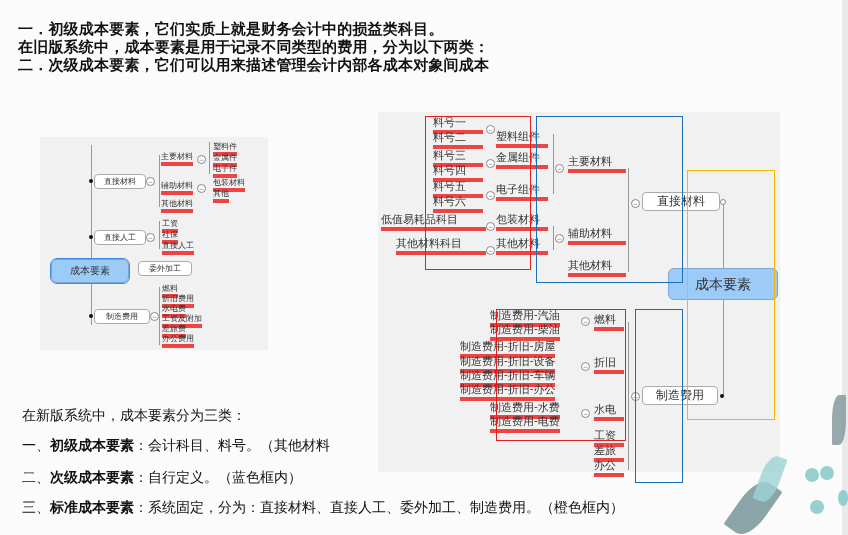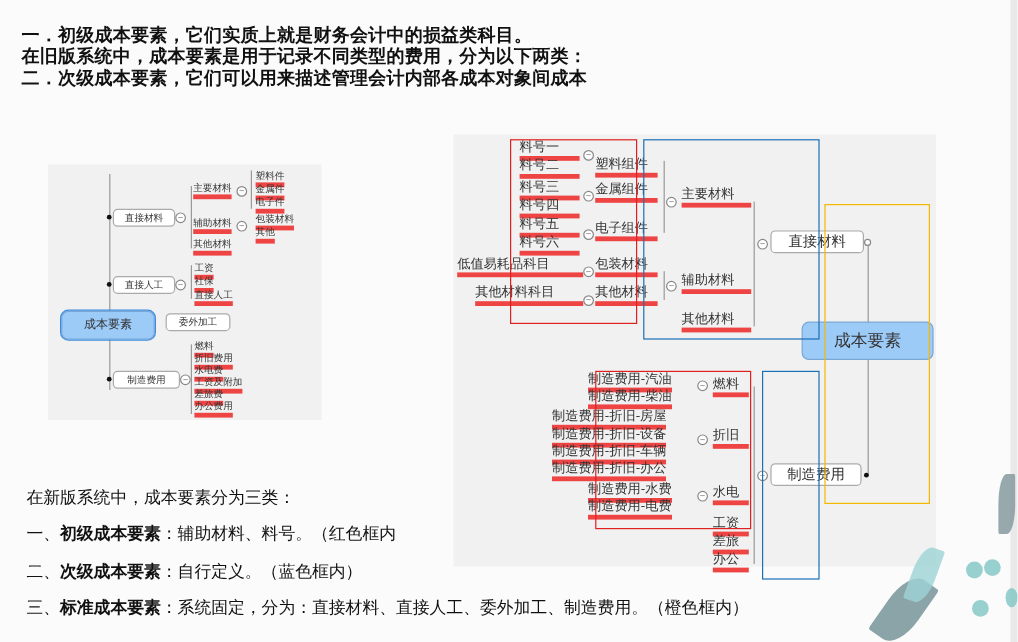--- a/index.html
+++ b/index.html
@@ -144,21 +144,21 @@
   <div class="hlbox" style="left:47px;top:4px;width:104px;height:152px;border-color:#e02020;"></div>
   <div class="hlbox" style="left:158px;top:4px;width:145px;height:165px;border-color:#1a6fb5;"></div>
   <div class="hlbox" style="left:309px;top:58px;width:86px;height:248px;border-color:#f5b800;"></div>
   <div class="hlbox" style="left:118px;top:197px;width:128px;height:130px;border-color:#e02020;"></div>
   <div class="hlbox" style="left:257px;top:197px;width:46px;height:172px;border-color:#1a6fb5;"></div>
 </div>
 
 <div class="list">
   <div class="row" style="top:0;">在新版系统中，成本要素分为三类：</div>
   <div class="row" style="top:30px;">
-    <span>一、</span><b>初级成本要素</b><span>：辅助材料、料号。（红色框内</span>
+    <span>一、</span><b>初级成本要素</b><span>：会计科目、料号。（其他材料</span>
   </div>
   <div class="row" style="top:62px;">
     <span>二、</span><b>次级成本要素</b><span>：自行定义。（蓝色框内）</span>
   </div>
   <div class="row" style="top:92px;">
     <span>三、</span><b>标准成本要素</b><span>：系统固定，分为：直接材料、直接人工、委外加工、制造费用。（橙色框内）</span>
   </div>
 </div>
 
 <div>

